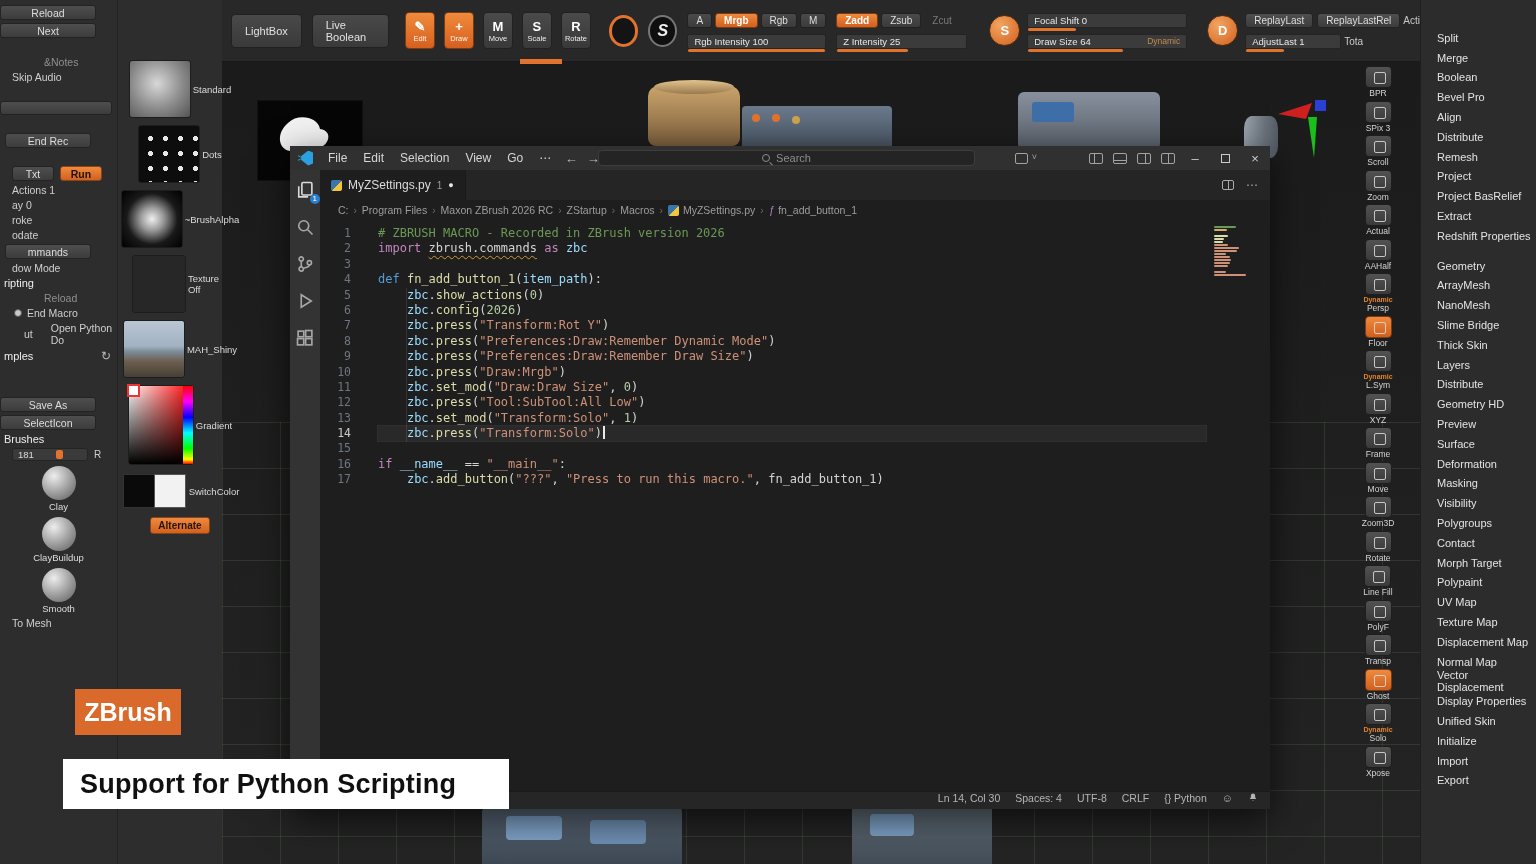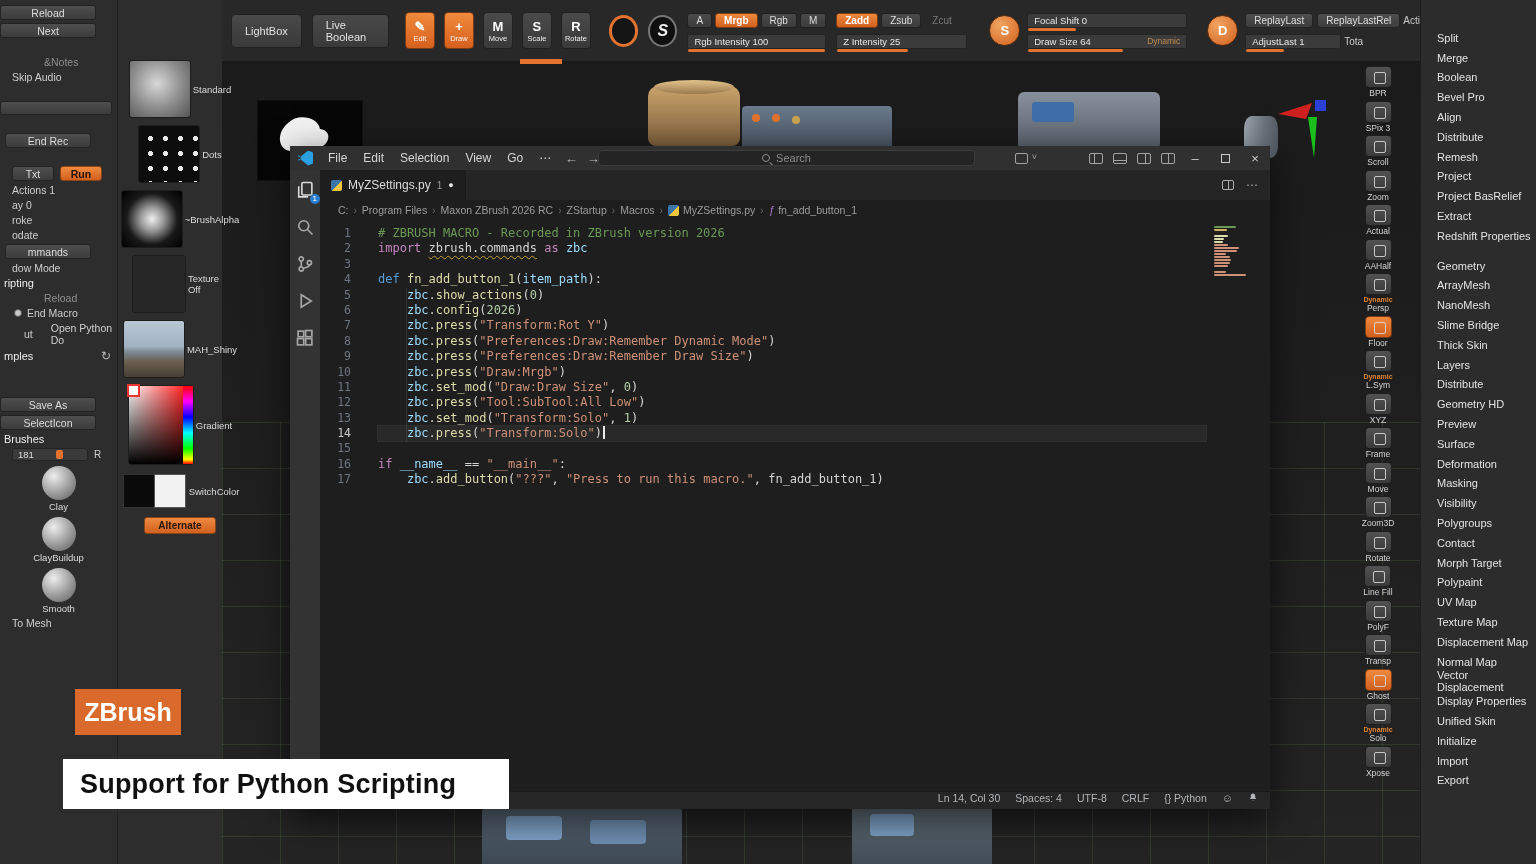--- a/index.html
+++ b/index.html
@@ -82,21 +82,21 @@
 .t-dots{background-color:#0d0d0d;background-image:radial-gradient(circle 2.5px,#e8e8e8 2.3px,transparent 2.6px);background-size:15px 15px;background-position:4px 5px}
 .t-alpha{background:radial-gradient(circle at 50% 50%,#f0f0f0 0%,#9a9a9a 28%,#191919 62%,#000 100%)}
 .t-textureoff{background:#272727}
 .t-shiny{background:linear-gradient(180deg,#b9c6d4 0%,#a2b2c2 45%,#7d8a96 55%,#6b5f50 72%,#473f35 100%)}
 .t-gradient{position:relative;width:66px;height:80px;background:linear-gradient(to bottom,rgba(0,0,0,0),#000),linear-gradient(to right,#fff,#f00)}
 .t-gradient::after{content:"";position:absolute;right:0;top:0;width:10px;height:100%;background:linear-gradient(180deg,#f00,#f0f 20%,#00f 40%,#0ff 60%,#0f0 80%,#ff0 94%,#f00)}
 .t-gradient::before{content:"";position:absolute;left:-2px;top:-2px;width:9px;height:9px;background:#fff;border:2px solid #e33;z-index:2}
 .t-switch{position:relative;background:none;border:none!important;width:66px;height:38px}
 .t-switch::before{content:"";position:absolute;left:2px;top:2px;width:30px;height:32px;background:#0a0a0a;border:1px solid #333}
 .t-switch::after{content:"";position:absolute;left:33px;top:2px;width:30px;height:32px;background:#f2f2f2;border:1px solid #555}
-.bp-alt{width:72px;height:17px;background:linear-gradient(#ef8a3e,#d2611f);border:1px solid #8a4516;border-radius:3px;color:#26150a;font-size:10px;font-weight:bold;display:flex;align-items:center;justify-content:center}
+.bp-alt{width:60px;height:17px;background:linear-gradient(#ef8a3e,#d2611f);border:1px solid #8a4516;border-radius:3px;color:#26150a;font-size:10px;font-weight:bold;display:flex;align-items:center;justify-content:center}
 
 
 #right-toolbar{position:absolute;left:1352px;top:66px;width:52px;display:flex;flex-direction:column;align-items:center;gap:3px;z-index:6}
 .rt-item{display:flex;flex-direction:column;align-items:center;line-height:1}
 .rt-icon{width:27px;height:22px;border-radius:4px;background:linear-gradient(#525252,#3a3a3a);border:1px solid #1e1e1e;position:relative}
 .rt-icon::after{content:"";position:absolute;left:8px;top:5px;width:10px;height:10px;border:1.5px solid #dcdcdc;border-radius:2px;opacity:.85}
 .rt-icon.active{background:linear-gradient(#f08a3e,#cf5f1e);border-color:#7a3a12}
 .rt-tag{font-size:7px;color:#e2832e;margin-top:1px;font-weight:bold}
 .rt-label{font-size:8.5px;color:#d5d5d5;margin-top:1px}
 #right-menu{position:absolute;right:0;top:0;bottom:0;width:116px;background:#2c2c2c;border-left:1px solid #1e1e1e;z-index:7;padding:28px 0 0 16px;font-size:11px}

